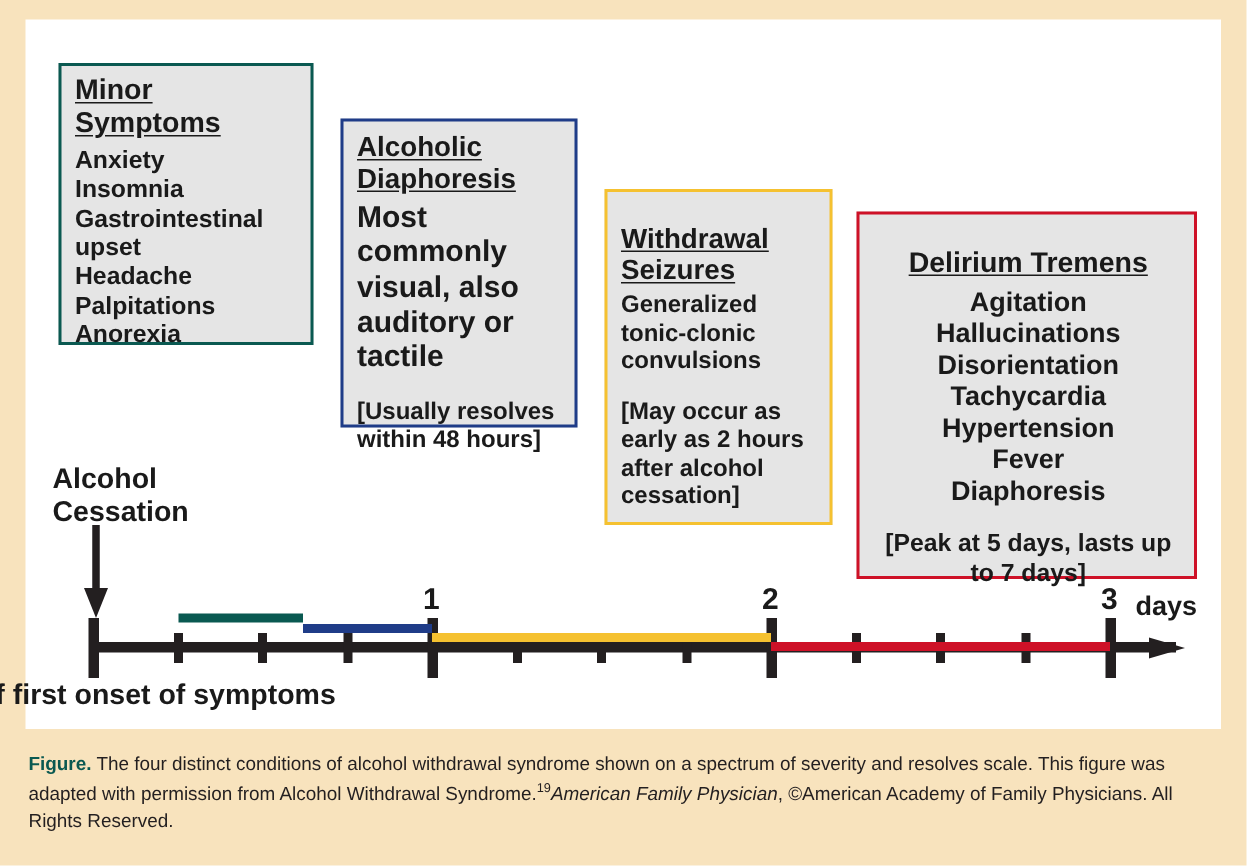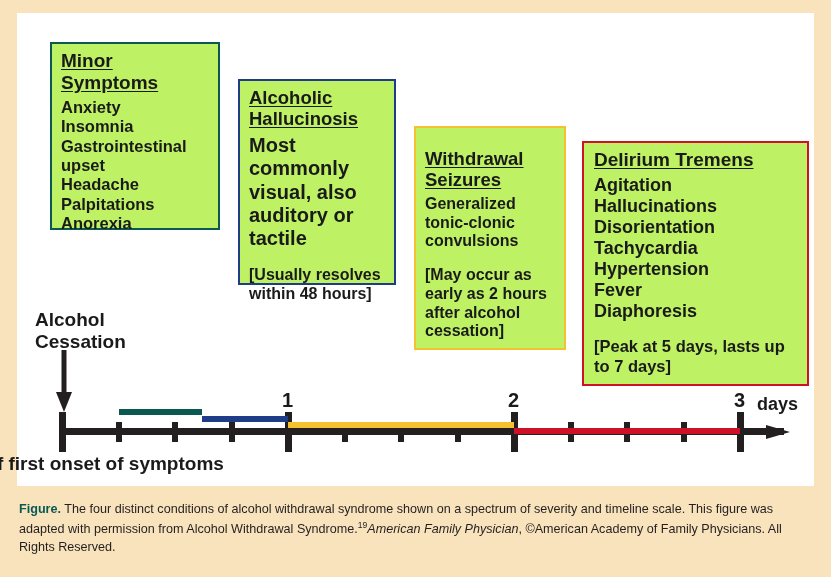--- a/index.html
+++ b/index.html
@@ -12,21 +12,21 @@
   #root{position:relative;width:831px;height:577px;}
 
   
   .white-panel{
     position:absolute;left:17px;top:13px;width:797px;height:473px;
     background:#FFFFFF;
   }
 
   
   .box{
-    position:absolute;background:#bef264;box-sizing:border-box;margin-left:11px;
+    position:absolute;background:#e5e5e5;box-sizing:border-box;
   }
   .box .title{
     font-weight:bold;
     color:#1A1A1A;
     text-decoration:underline;
     text-underline-offset:2px;
     line-height:1.16;
     margin:0 0 4px 0;
     white-space:pre-line;
   }
@@ -44,21 +44,21 @@
   #box-halluc{left:227px;top:79px;width:158px;height:206px;border:2px solid #1F3C88;padding:6px 8px 0 9px;}
   #box-halluc .title{font-size:18.5px;}
   #box-halluc .line{font-size:20px;}
   #box-halluc .note{font-size:16px;margin-top:15px;}
 
   #box-seiz{left:403px;top:126px;width:152px;height:224px;border:2px solid #F5C130;padding:20px 8px 0 9px;}
   #box-seiz .title{font-size:18.5px;}
   #box-seiz .line{font-size:16px;}
   #box-seiz .note{font-size:16px;margin-top:15px;}
 
-  #box-dt{left:571px;top:141px;width:227px;height:245px;border:2px solid #CE1127;padding:6px 8px 0 10px;}
+  #box-dt{left:571px;top:141px;width:227px;height:245px;border:2px solid #CE1127;padding:22px 8px 0 10px;text-align:center;}
   #box-dt .title{font-size:19px;}
   #box-dt .line{font-size:18px;}
   #box-dt .note{font-size:16.5px;margin-top:15px;}
 
   
   #cessation-label{
     position:absolute;left:35px;top:309px;
     font-size:19px;font-weight:bold;color:#1A1A1A;line-height:1.16;
     white-space:pre-line;
   }
@@ -108,21 +108,21 @@
 Insomnia
 Gastrointestinal
   upset
 Headache
 Palpitations
 Anorexia</div>
   </div>
 
   <div class="box" id="box-halluc" style="border-color: rgb(31, 60, 136);">
     <div class="title">Alcoholic 
-Hallucinosis</div>
+Diaphoresis</div>
     <div class="line">Most commonly
 visual, also
 auditory or
 tactile</div>
     <div class="note">[Usually resolves
 within 48 hours]</div>
   </div>
 
   <div class="box" id="box-seiz" style="border-color: rgb(245, 193, 48);">
     <div class="title">Withdrawal 
@@ -188,16 +188,16 @@
       <div class="daylabel" style="left: 734px; top: 389px;">3</div>
     </div>
 
   <div id="days-word">days</div>
 
   <div id="axis-caption">
     <span>Time of first onset of symptoms</span>
   </div>
 
   <div id="figure-caption">
-    <span class="fig-word">Figure.</span><span> The four distinct conditions of alcohol withdrawal syndrome shown on a spectrum of severity and timeline scale. This figure was adapted with permission from Alcohol Withdrawal Syndrome.</span><sup>19</sup><span class="ital">American Family Physician</span><span>, ©American Academy of Family Physicians. All Rights Reserved.</span>
+    <span class="fig-word">Figure.</span><span> The four distinct conditions of alcohol withdrawal syndrome shown on a spectrum of severity and resolves scale. This figure was adapted with permission from Alcohol Withdrawal Syndrome.</span><sup>19</sup><span class="ital">American Family Physician</span><span>, ©American Academy of Family Physicians. All Rights Reserved.</span>
   </div>
 
 </div>
 
 </body></html>

